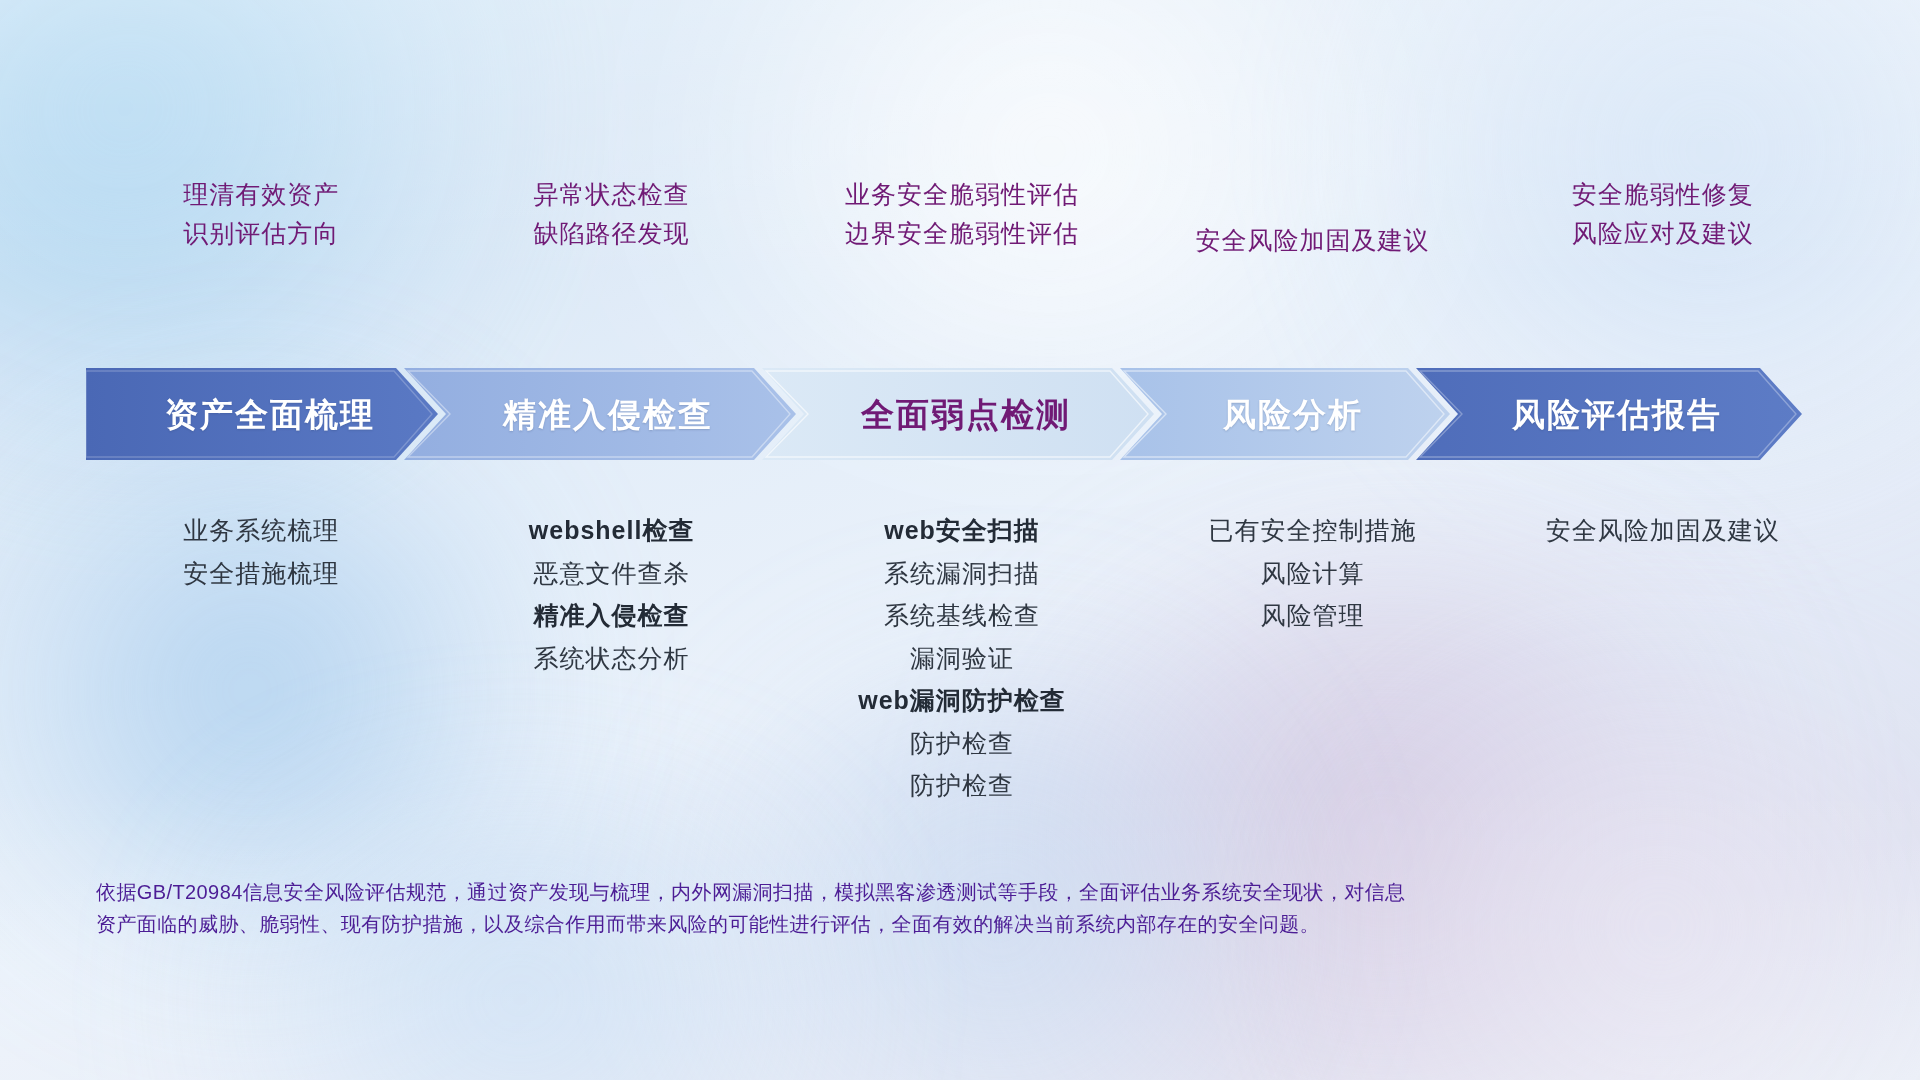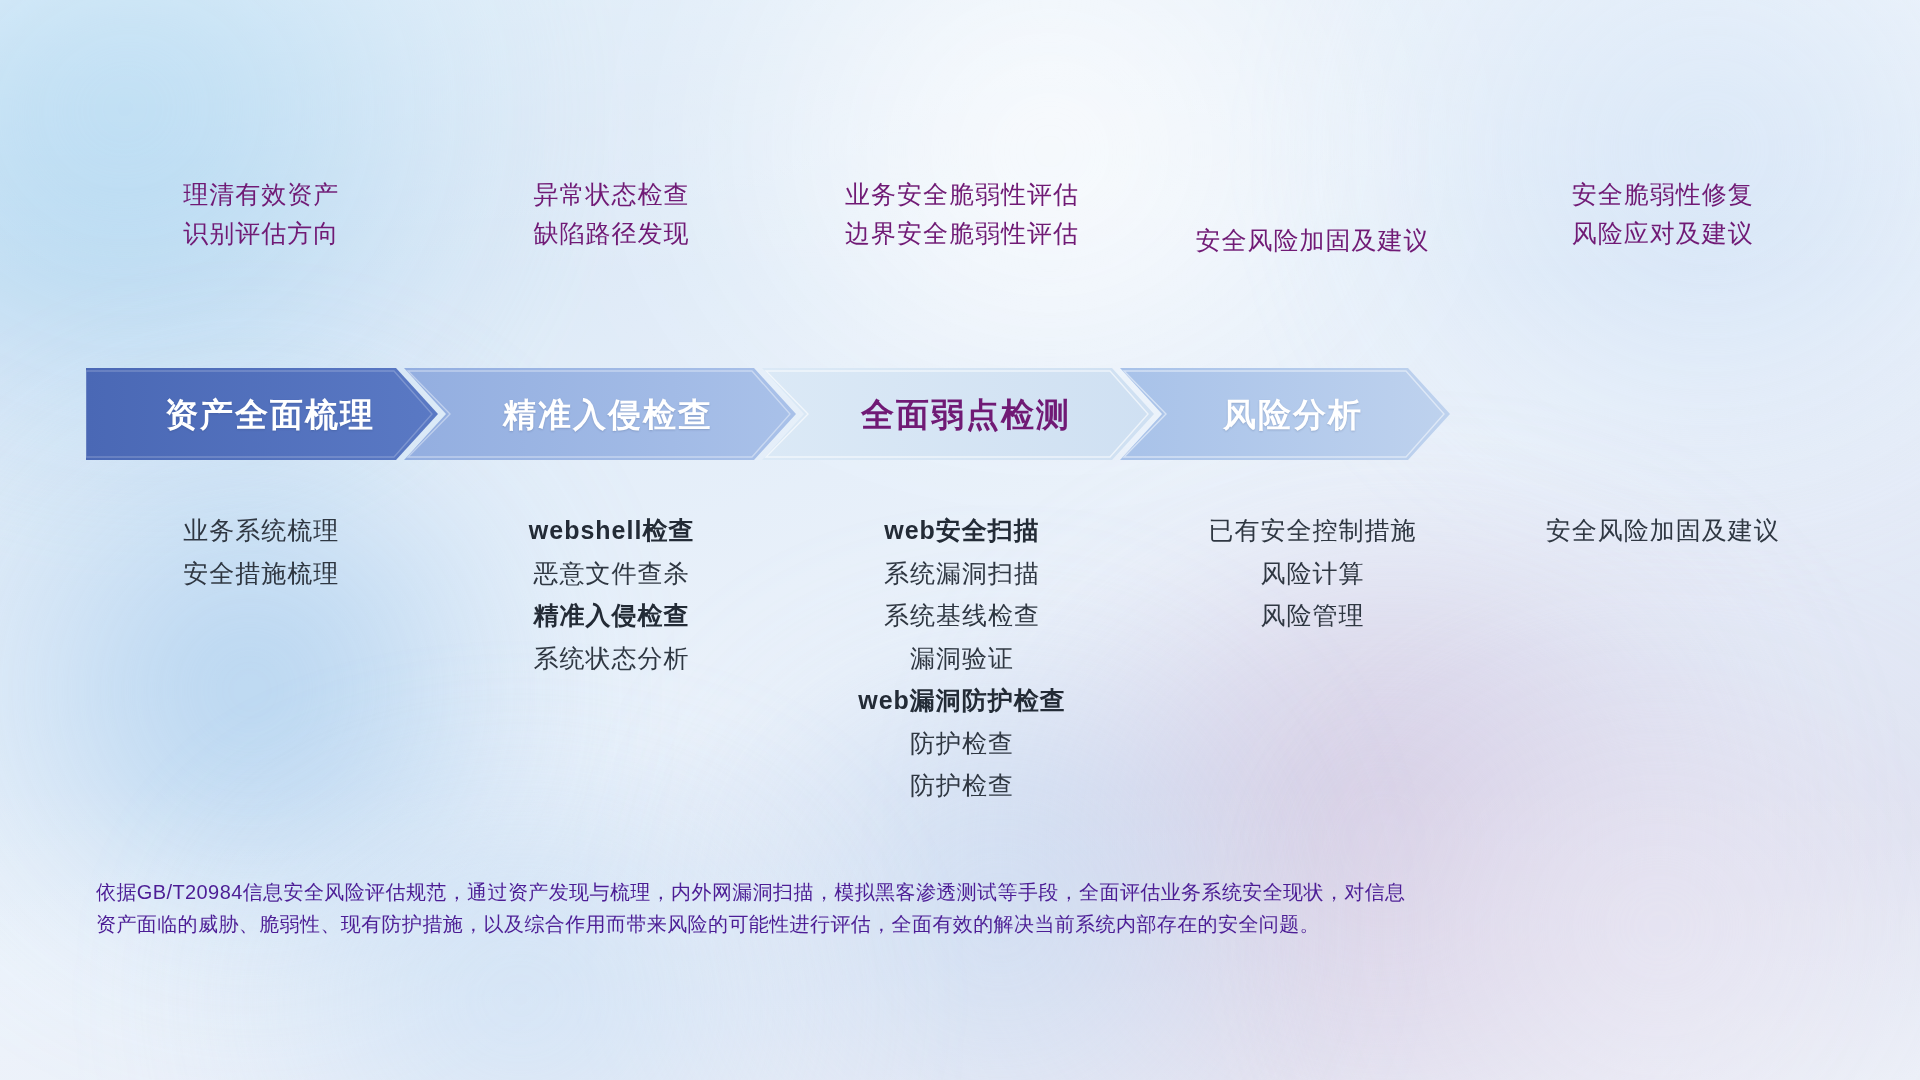--- a/index.html
+++ b/index.html
@@ -197,20 +197,33 @@
             <stop offset="0%" stop-color="#a8c2e9"></stop>
               <stop offset="100%" stop-color="#bed2ee"></stop>
           </linearGradient>
         </defs>
         <path d="M0,0 H288 L330,46 L288,92 H0 L42,46 Z" fill="url(#g4)"></path>
         <path d="M4,3 H286 L324,46 L286,89 H4 L46,46 Z" fill="none" stroke="rgba(255,255,255,.5)" stroke-width="1.4"></path>
       </svg>
       <span class="label lbl-white">风险分析</span>
     </div>
 
+    <div class="chev c5">
+      <svg class="shape" viewBox="0 0 386 92" preserveAspectRatio="none">
+        <defs>
+          <linearGradient id="g5" x1="0" y1="0" x2="1" y2="0">
+            <stop offset="0%" stop-color="#4f6dba"></stop>
+              <stop offset="100%" stop-color="#5d7cc6"></stop>
+          </linearGradient>
+        </defs>
+        <path d="M0,0 H344 L386,46 L344,92 H0 L42,46 Z" fill="url(#g5)"></path>
+        <path d="M4,3 H342 L380,46 L342,89 H4 L46,46 Z" fill="none" stroke="rgba(255,255,255,.30)" stroke-width="1.4"></path>
+      </svg>
+      <span class="label lbl-white">风险评估报告</span>
+    </div>
 
   </div>
 
   <div class="list-row">
 
     <div class="list-col">
       <div class="item">业务系统梳理</div>
       <div class="item">安全措施梳理</div>
     </div>
 

